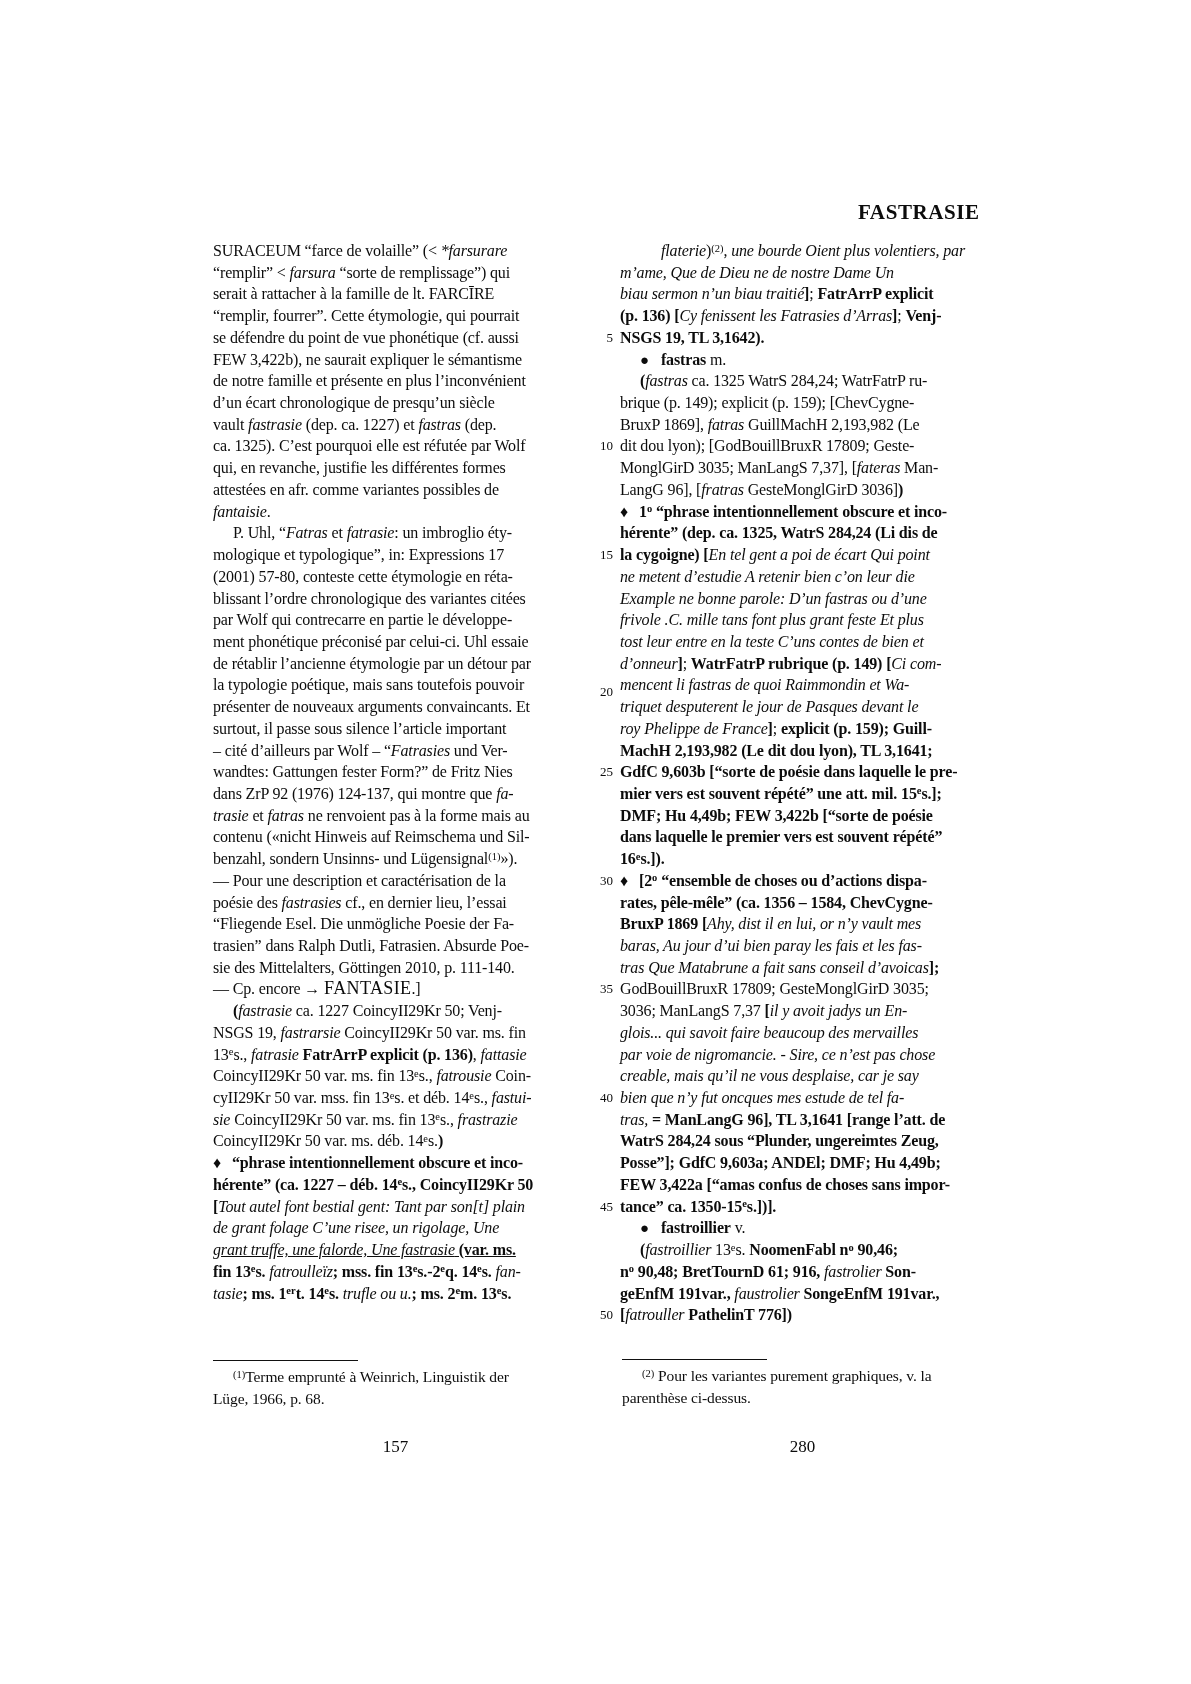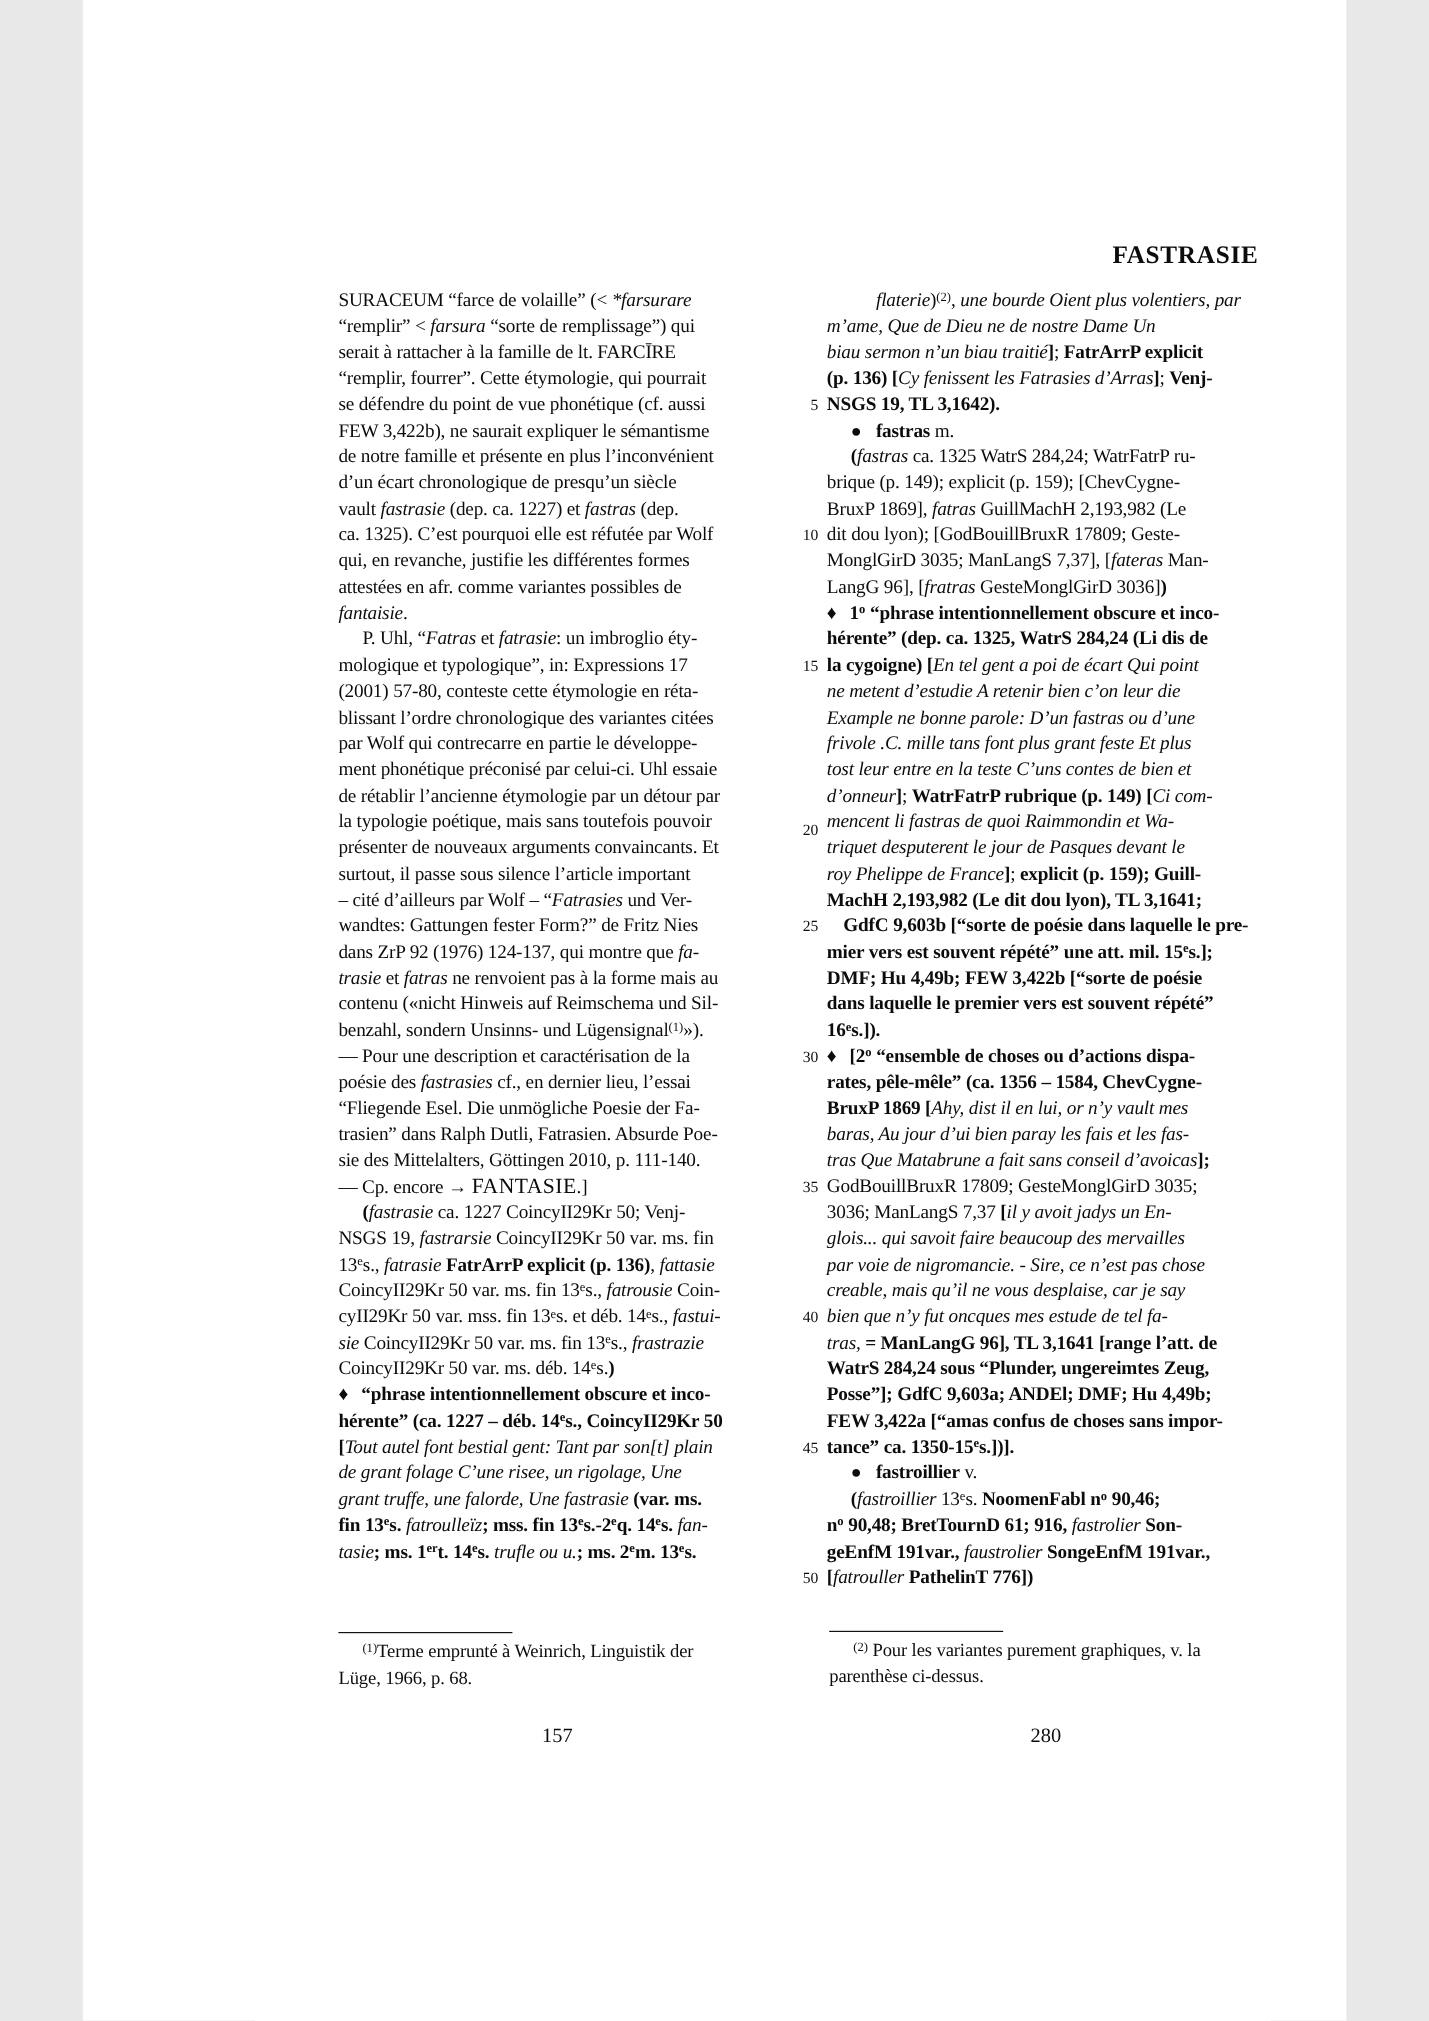--- a/index.html
+++ b/index.html
@@ -1,18 +1,18 @@
 <!DOCTYPE html>
 <html><head>
 <meta charset="utf-8">
 <title>Document</title>
 <style>
   html,body{margin:0;padding:0;background:#e8e8e8;}
   .page{
-    position:relative; width:1053px; height:1684px; background:#ffffff;
+    position:relative; width:1191px; height:1684px; background:#ffffff;
     font-family:"Liberation Serif","DejaVu Serif",serif; color:#0c0c0c;
     margin:0 auto; overflow:hidden;
   }
   .running-head{
     position:absolute; left:858px; top:200px;
     font-size:21px; font-weight:bold; letter-spacing:.6px; white-space:nowrap;
   }
   .col{ position:absolute; top:240px; width:365px; font-size:16px; letter-spacing:-0.15px; }
   .col-left{ left:213px; }
   .col-right{ left:620px; }
@@ -86,21 +86,21 @@
       <div class="ln" style="word-spacing: 0px;"><span class="run-r">NSGS 19, </span><span class="run-i">fastrarsie</span><span class="run-r"> CoincyII29Kr 50 var. ms. fin</span></div>
       <div class="ln" style="word-spacing: 0px;"><span class="run-r">13</span><span class="run-s">e</span><span class="run-r">s., </span><span class="run-i">fatrasie</span><span class="run-r"> </span><span class="run-b">FatrArrP explicit (p. 136)</span><span class="run-r">, </span><span class="run-i">fattasie</span></div>
       <div class="ln" style="word-spacing: 0px;"><span class="run-r">CoincyII29Kr 50 var. ms. fin 13</span><span class="run-s">e</span><span class="run-r">s., </span><span class="run-i">fatrousie</span><span class="run-r"> Coin-</span></div>
       <div class="ln" style="word-spacing: 0px;"><span class="run-r">cyII29Kr 50 var. mss. fin 13</span><span class="run-s">e</span><span class="run-r">s. et déb. 14</span><span class="run-s">e</span><span class="run-r">s., </span><span class="run-i">fastui-</span></div>
       <div class="ln" style="word-spacing: 0px;"><span class="run-i">sie</span><span class="run-r"> CoincyII29Kr 50 var. ms. fin 13</span><span class="run-s">e</span><span class="run-r">s., </span><span class="run-i">frastrazie</span></div>
       <div class="ln"><span class="run-r">CoincyII29Kr 50 var. ms. déb. 14</span><span class="run-s">e</span><span class="run-r">s.</span><span class="run-b">)</span></div>
       <div class="ln" style="word-spacing: 0px;"><span class="run-d">♦</span><span class="run-b">“phrase intentionnellement obscure et inco-</span></div>
       <div class="ln" style="word-spacing: 0px;"><span class="run-b">hérente” (ca. 1227 – déb. 14</span><span class="run-bs">e</span><span class="run-b">s., CoincyII29Kr 50</span></div>
       <div class="ln" style="word-spacing: 0px;"><span class="run-b">[</span><span class="run-i">Tout autel font bestial gent: Tant par son[t] plain</span></div>
       <div class="ln" style="word-spacing: 0px;"><span class="run-i">de grant folage C’une risee, un rigolage, Une</span></div>
-      <div class="ln" style="word-spacing: 0px;"><span class="run-i">grant truffe, une falorde, Une fastrasie</span><span class="run-b"> (var. ms.</span></div>
+      <div class="ln" style="word-spacing: 0px; text-decoration: underline;"><span class="run-i">grant truffe, une falorde, Une fastrasie</span><span class="run-b"> (var. ms.</span></div>
       <div class="ln" style="word-spacing: 0px;"><span class="run-b">fin 13</span><span class="run-bs">e</span><span class="run-b">s. </span><span class="run-i">fatroulleïz</span><span class="run-b">; mss. fin 13</span><span class="run-bs">e</span><span class="run-b">s.-2</span><span class="run-bs">e</span><span class="run-b">q. 14</span><span class="run-bs">e</span><span class="run-b">s. </span><span class="run-i">fan-</span></div>
       <div class="ln" style="word-spacing: 0px;"><span class="run-i">tasie</span><span class="run-b">; ms. 1</span><span class="run-bs">er</span><span class="run-b">t. 14</span><span class="run-bs">e</span><span class="run-b">s. </span><span class="run-i">trufle ou u.</span><span class="run-b">; ms. 2</span><span class="run-bs">e</span><span class="run-b">m. 13</span><span class="run-bs">e</span><span class="run-b">s.</span></div>
     </div>
   <div class="gutter" id="gutter">
       <div class="gutter-num" style="top: 86.88px;">5</div>
       <div class="gutter-num" style="top: 195.48px;">10</div>
       <div class="gutter-num" style="top: 304.08px;">15</div>
       <div class="gutter-num" style="top: 422px; margin-top: 19px;">20</div>
       <div class="gutter-num" style="top: 521.28px;">25</div>
       <div class="gutter-num" style="top: 629.88px;">30</div>
@@ -127,21 +127,21 @@
       <div class="ln" style="word-spacing: 0px;"><span class="run-b">la cygoigne) [</span><span class="run-i">En tel gent a poi de écart Qui point</span></div>
       <div class="ln" style="word-spacing: 0px;"><span class="run-i">ne metent d’estudie A retenir bien c’on leur die</span></div>
       <div class="ln" style="word-spacing: 0px;"><span class="run-i">Example ne bonne parole: D’un fastras ou d’une</span></div>
       <div class="ln" style="word-spacing: 0px;"><span class="run-i">frivole .C. mille tans font plus grant feste Et plus</span></div>
       <div class="ln" style="word-spacing: 0px;"><span class="run-i">tost leur entre en la teste C’uns contes de bien et</span></div>
       <div class="ln" style="word-spacing: 0px;"><span class="run-i">d’onneur</span><span class="run-b">]</span><span class="run-r">; </span><span class="run-b">WatrFatrP rubrique (p. 149) [</span><span class="run-i">Ci com-</span></div>
       <div class="ln" style="word-spacing: 0px;"><span class="run-i">mencent li fastras de quoi Raimmondin et Wa-</span></div>
       <div class="ln" style="word-spacing: 0px;"><span class="run-i">triquet desputerent le jour de Pasques devant le</span></div>
       <div class="ln" style="word-spacing: 0px;"><span class="run-i">roy Phelippe de France</span><span class="run-b">]</span><span class="run-r">; </span><span class="run-b">explicit (p. 159); Guill-</span></div>
       <div class="ln" style="word-spacing: 0px;"><span class="run-b">MachH 2,193,982 (Le dit dou lyon), TL 3,1641;</span></div>
-      <div class="ln" style="word-spacing: 0px; text-align: center;"><span class="run-b">GdfC 9,603b [“sorte de poésie dans laquelle le pre-</span></div>
+      <div class="ln" style="word-spacing: 0px;"><span class="run-b">GdfC 9,603b [“sorte de poésie dans laquelle le pre-</span></div>
       <div class="ln" style="word-spacing: 0px;"><span class="run-b">mier vers est souvent répété” une att. mil. 15</span><span class="run-bs">e</span><span class="run-b">s.];</span></div>
       <div class="ln" style="word-spacing: 0px;"><span class="run-b">DMF; Hu 4,49b; FEW 3,422b [“sorte de poésie</span></div>
       <div class="ln" style="word-spacing: 0px;"><span class="run-b">dans laquelle le premier vers est souvent répété”</span></div>
       <div class="ln"><span class="run-b">16</span><span class="run-bs">e</span><span class="run-b">s.]).</span></div>
       <div class="ln" style="word-spacing: 0px;"><span class="run-d">♦</span><span class="run-b">[2</span><span class="run-bs">o</span><span class="run-b"> “ensemble de choses ou d’actions dispa-</span></div>
       <div class="ln" style="word-spacing: 0px;"><span class="run-b">rates, pêle-mêle” (ca. 1356 – 1584, ChevCygne-</span></div>
       <div class="ln" style="word-spacing: 0px;"><span class="run-b">BruxP 1869 [</span><span class="run-i">Ahy, dist il en lui, or n’y vault mes</span></div>
       <div class="ln" style="word-spacing: 0px;"><span class="run-i">baras, Au jour d’ui bien paray les fais et les fas-</span></div>
       <div class="ln" style="word-spacing: 0px;"><span class="run-i">tras Que Matabrune a fait sans conseil d’avoicas</span><span class="run-b">];</span></div>
       <div class="ln" style="word-spacing: 0px;"><span class="run-r">GodBouillBruxR 17809; GesteMonglGirD 3035;</span></div>

